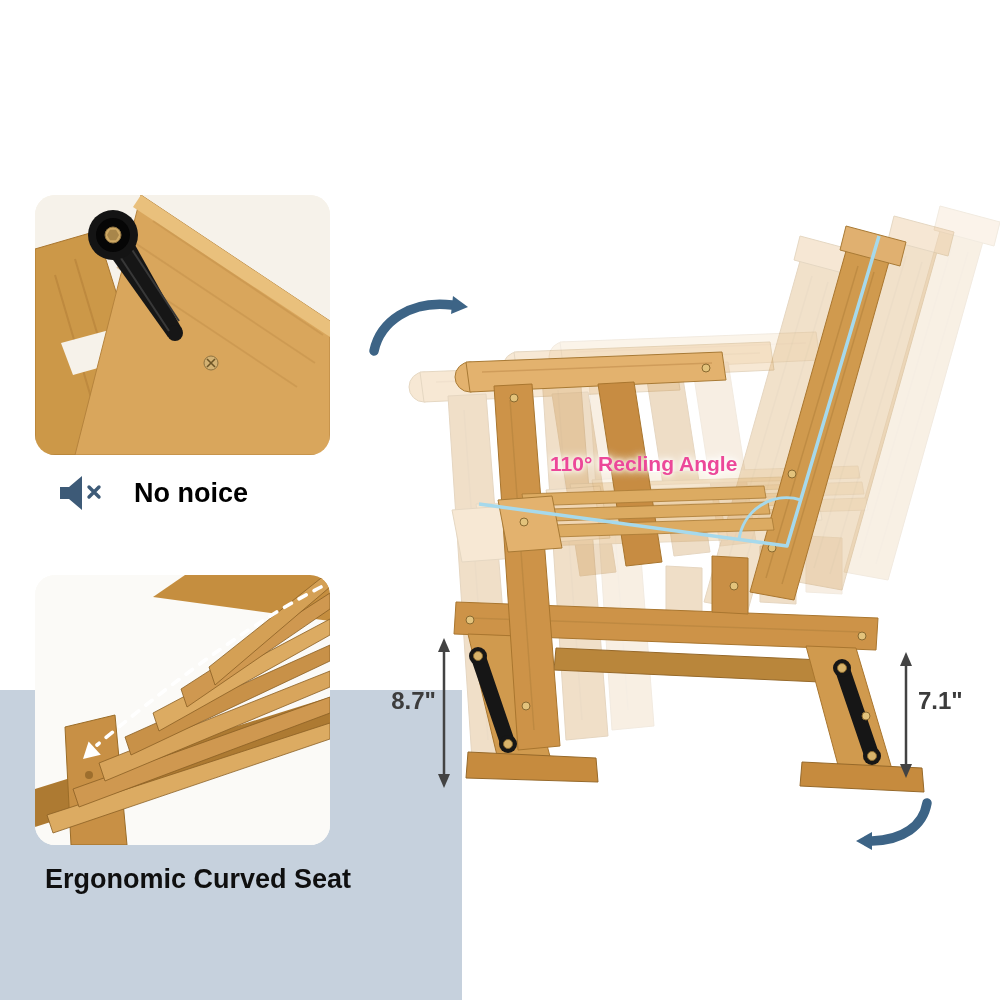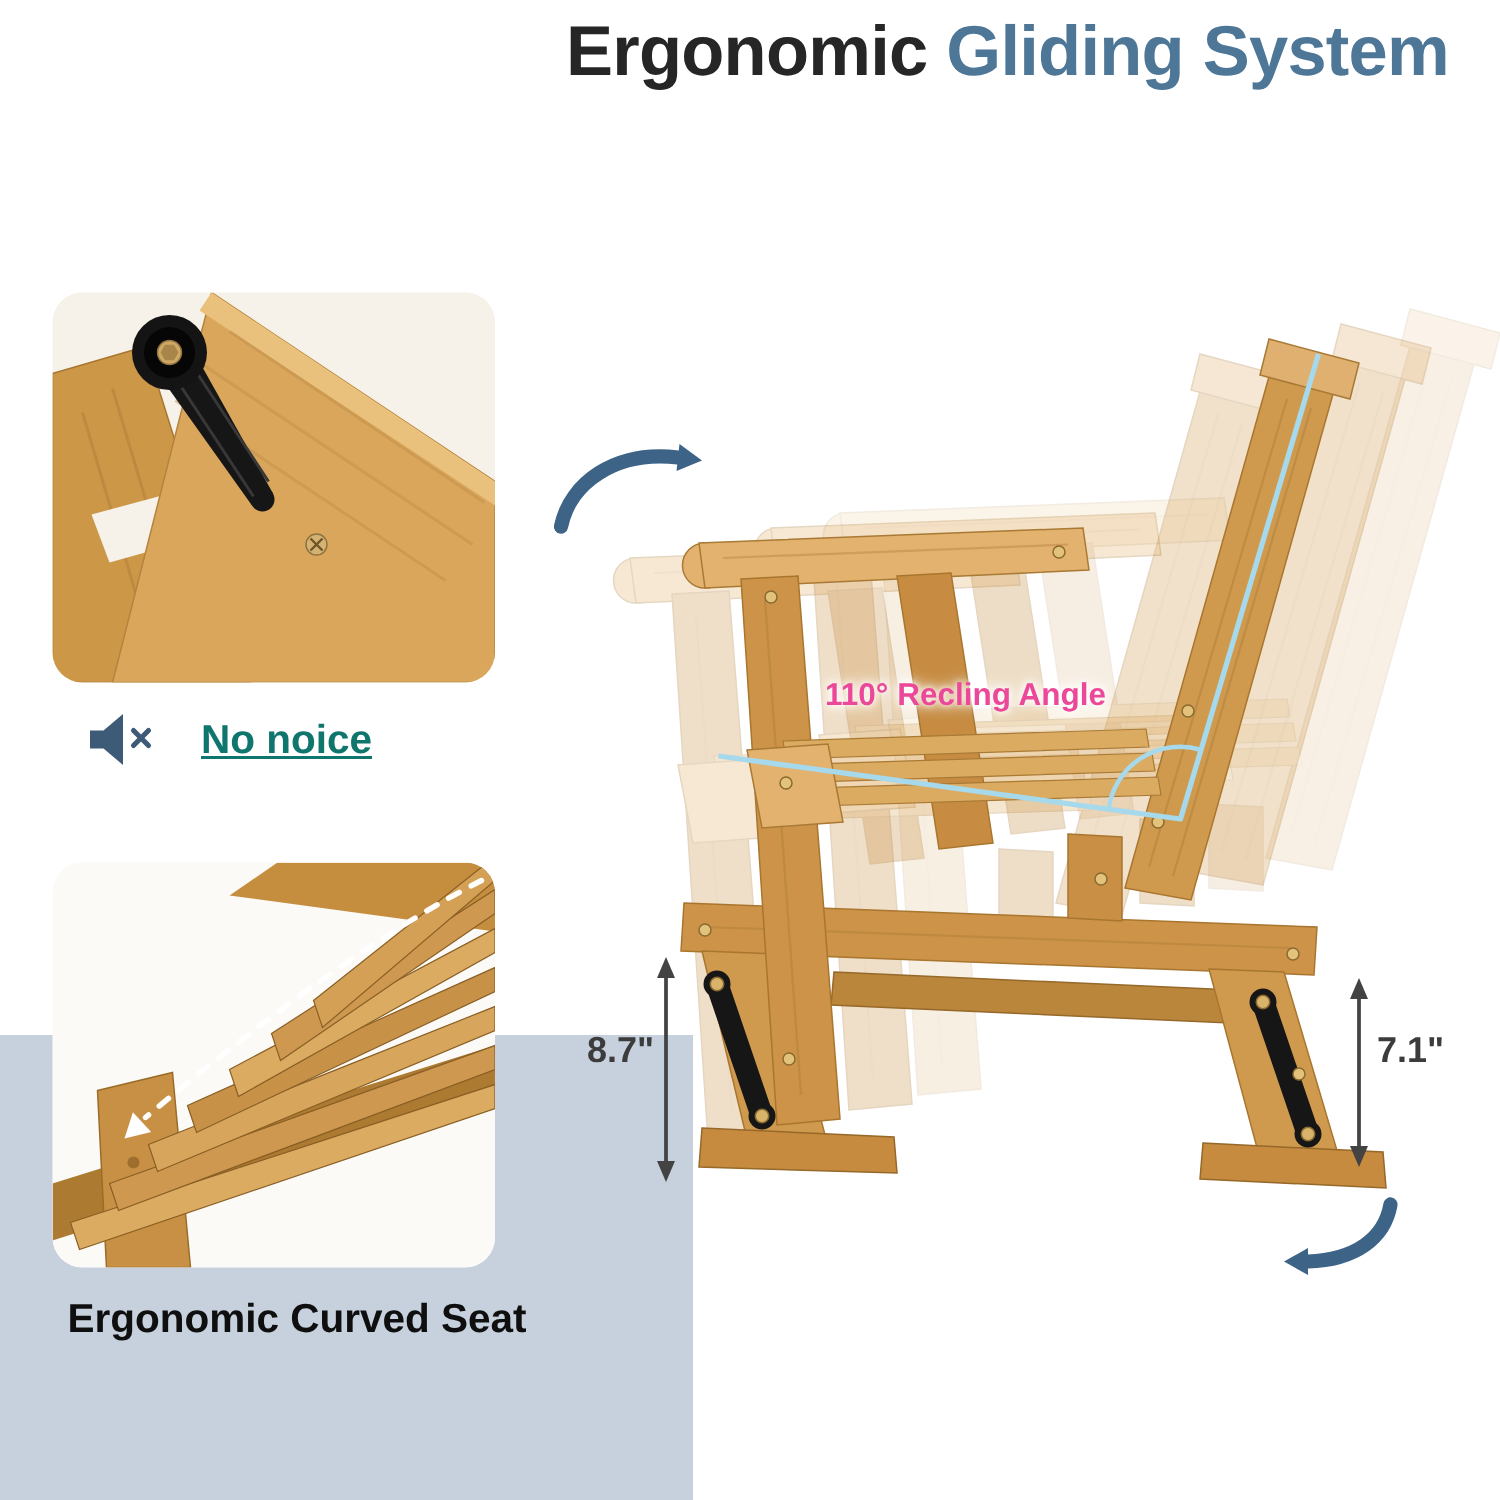--- a/index.html
+++ b/index.html
@@ -11,37 +11,36 @@
   .blue-panel{position:absolute;left:0;top:690px;width:462px;height:310px;background:#c6d1dd;}
   .header{position:absolute;top:6px;right:34px;text-align:right;}
   .title{font-size:47px;font-weight:800;color:#262626;margin:0;letter-spacing:-0.5px;white-space:nowrap;}
   .t-blue{color:#4d7697;}
   .subtitle{font-size:25px;color:#121212;margin:12px 0 0;line-height:1.32;font-weight:500;}
   .inset{position:absolute;border-radius:20px;overflow:hidden;background:#f6f2ea;}
   .inset-top{left:35px;top:195px;width:295px;height:260px;}
   .inset-bottom{left:35px;top:575px;width:295px;height:270px;background:#fbfaf7;}
   .inset svg{display:block;}
   .no-noise{position:absolute;left:58px;top:474px;display:flex;align-items:center;gap:30px;}
-  .callout-text{font-size:27px;font-weight:700;color:#0f766e;text-decoration:underline;}
+  .callout-text{font-size:27px;font-weight:700;color:#000000;}
   .curved-seat-label{position:absolute;left:45px;top:864px;font-size:27px;font-weight:700;color:#0f0f0f;}
   .main-scene{position:absolute;left:0;top:0;width:1000px;height:1000px;pointer-events:none;}
   .angle-label{position:absolute;left:550px;top:452px;width:230px;text-align:left;
     font-size:21px;font-weight:700;color:#ec4899;
     text-shadow:0 0 4px #fff,0 0 8px rgba(255,255,255,.95),0 0 12px rgba(255,255,255,.9);}
   .dim{position:absolute;font-size:24px;font-weight:600;color:#3c3c3c;}
   .dim-left{left:378px;top:687px;width:58px;text-align:right;}
   .dim-right{left:918px;top:687px;}
 </style>
 </head>
 <body>
 
 <div class="blue-panel"></div>
 
 <header class="header">
-  <h1 class="title"><span>Ergonomic</span><span class="t-blue"> Gliding System</span></h1>
 </header>
 
 <div class="inset inset-top">
   <svg width="295" height="260" viewBox="0 0 295 260">
     <rect width="295" height="260" fill="#f6f2ea"></rect>
     <g>
       <polygon points="0,54 62,36 132,260 0,260" fill="#cc9848" stroke="#a9762f"></polygon>
       <line x1="20" y1="80" x2="70" y2="250" stroke="#b07c36" stroke-width="2" opacity="0.5"></line>
       <line x1="40" y1="64" x2="96" y2="252" stroke="#b07c36" stroke-width="2" opacity="0.5"></line>
       <polygon points="26,148 78,134 88,166 38,180" fill="#f6f2ea"></polygon>

